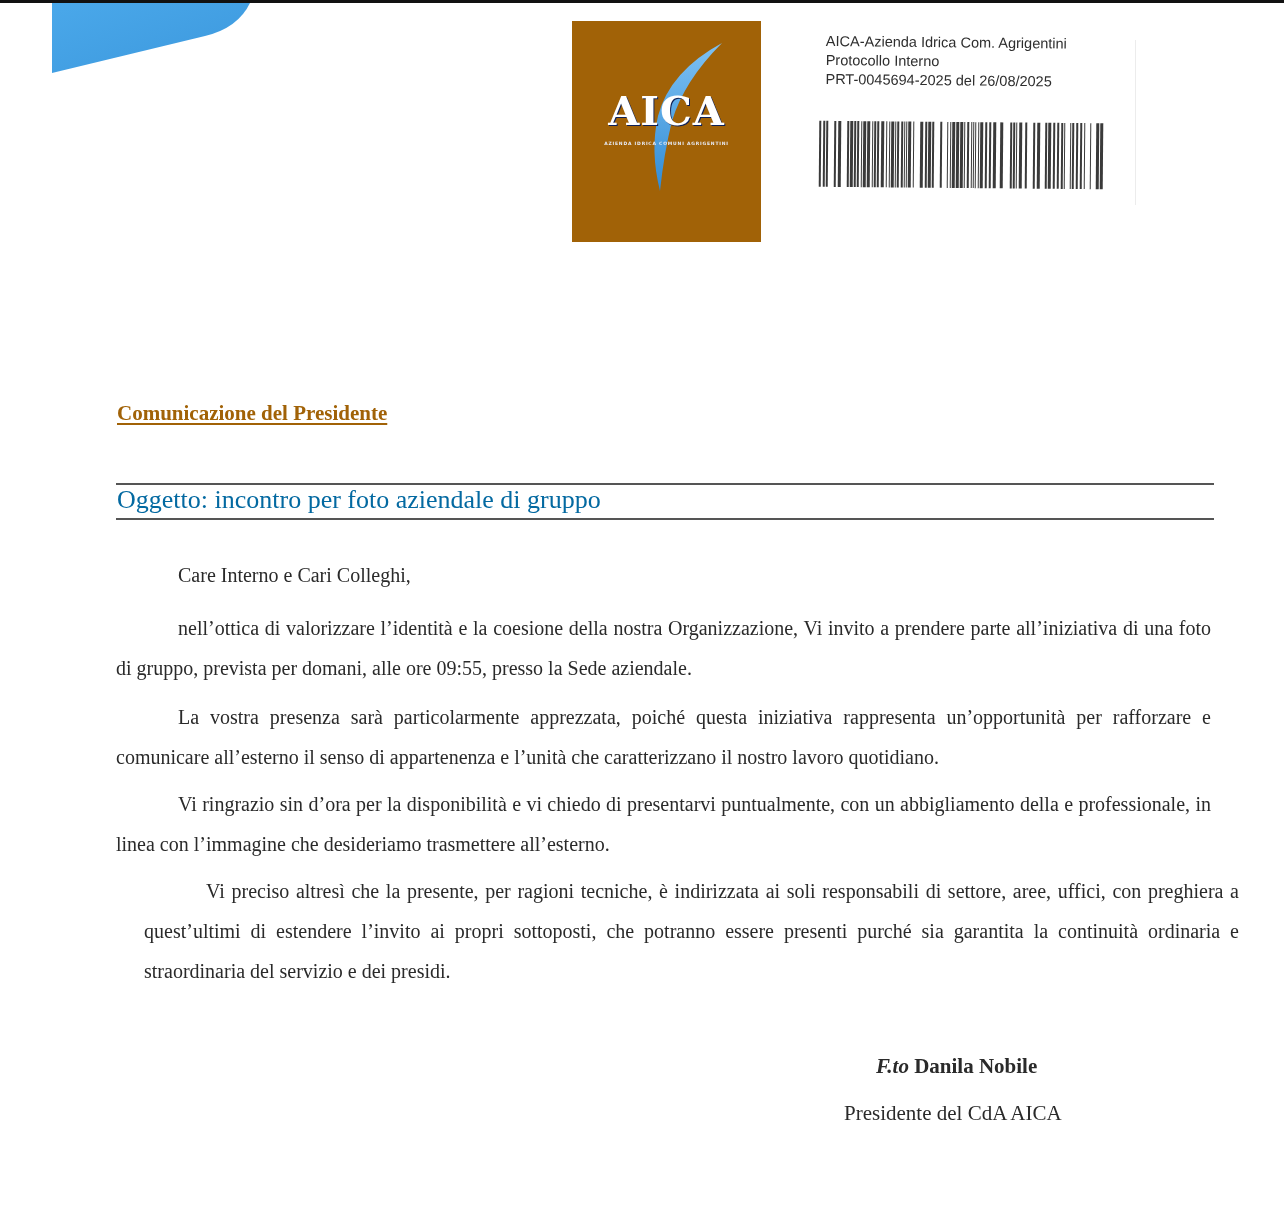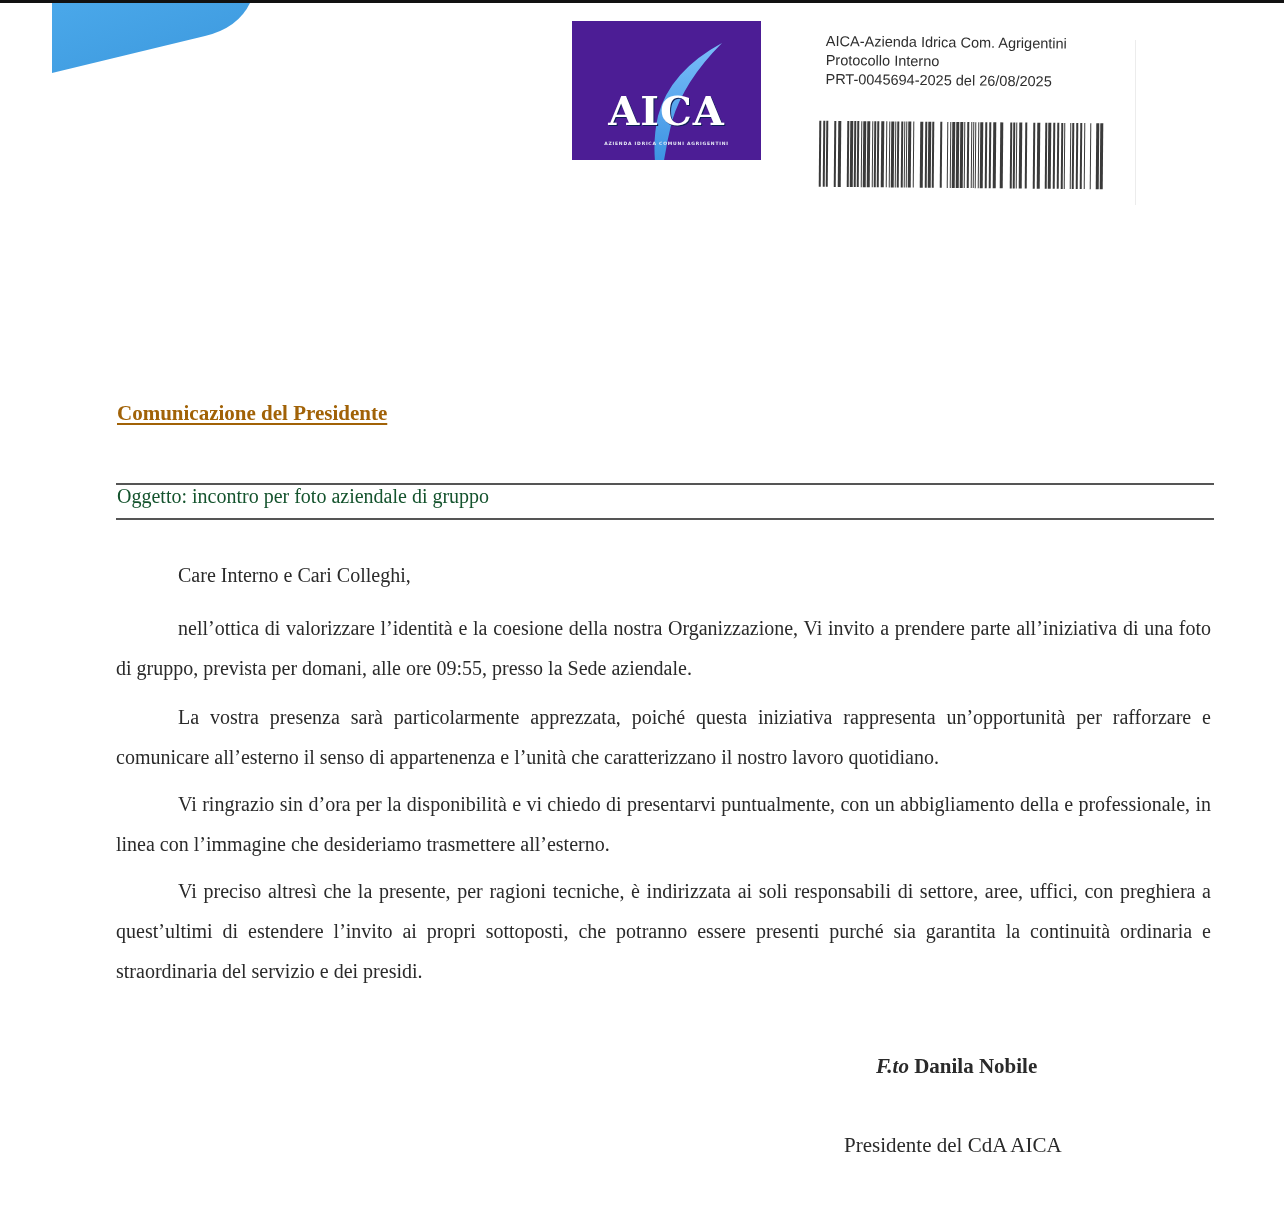--- a/index.html
+++ b/index.html
@@ -22,22 +22,22 @@
       background: #111;
     }
     .corner-shape {
       position: absolute;
       left: 0; top: 0;
       width: 260px; height: 80px;
     }
     .logo {
       position: absolute;
       left: 572px; top: 21px;
-      width: 189px; height: 139px;
-      background: #4c1d95;
+      width: 189px; height: 221px;
+      background: #a16207;
       overflow: hidden;
     }
     .logo svg { position: absolute; left: 0; top: 0; }
     .logo-text {
       position: absolute;
       left: 0; top: 66px;
       width: 189px;
       text-align: center;
       font-family: "DejaVu Serif", "Liberation Serif", serif;
       font-weight: bold;
@@ -97,22 +97,22 @@
       left: 116px;
       width: 1098px;
       height: 2px;
       background: #555;
     }
     .subject-rule.top { top: 483px; }
     .subject-rule.bottom { top: 518px; }
     .subject {
       position: absolute;
       left: 117px; top: 485px;
-      font-size: 20px;
-      color: #14532d;
+      font-size: 26px;
+      color: #0369a1;
       white-space: nowrap;
     }
     .body-text {
       position: absolute;
       left: 116px;
       width: 1095px;
       font-size: 20px;
       line-height: 40px;
       color: #2a2a2a;
     }
@@ -123,36 +123,35 @@
     }
     .greeting {
       position: absolute;
       left: 178px; top: 564px;
       font-size: 20px;
       white-space: nowrap;
     }
     .p1 { top: 608px; }
     .p2 { top: 697px; }
     .p3 { top: 784px; }
-    .p4 { top: 871px; }
+    .p4 { top: 871px; margin-left: 28px; }
     .signature {
       position: absolute;
       left: 876px; top: 1054px;
       font-size: 21px;
       font-weight: bold;
       white-space: nowrap;
       text-align: right;
     }
     .signature .fto { font-style: italic; }
     .sig-role {
       position: absolute;
       left: 844px; top: 1101px;
       font-size: 21px;
       white-space: nowrap;
-      margin-top: 32px;
     }
   </style>
 </head>
 <body>
 
 <div class="top-border"></div>
 
 <svg class="corner-shape" viewBox="0 0 260 80">
   <defs>
     <linearGradient id="cg" x1="0" y1="0" x2="1" y2="1">

